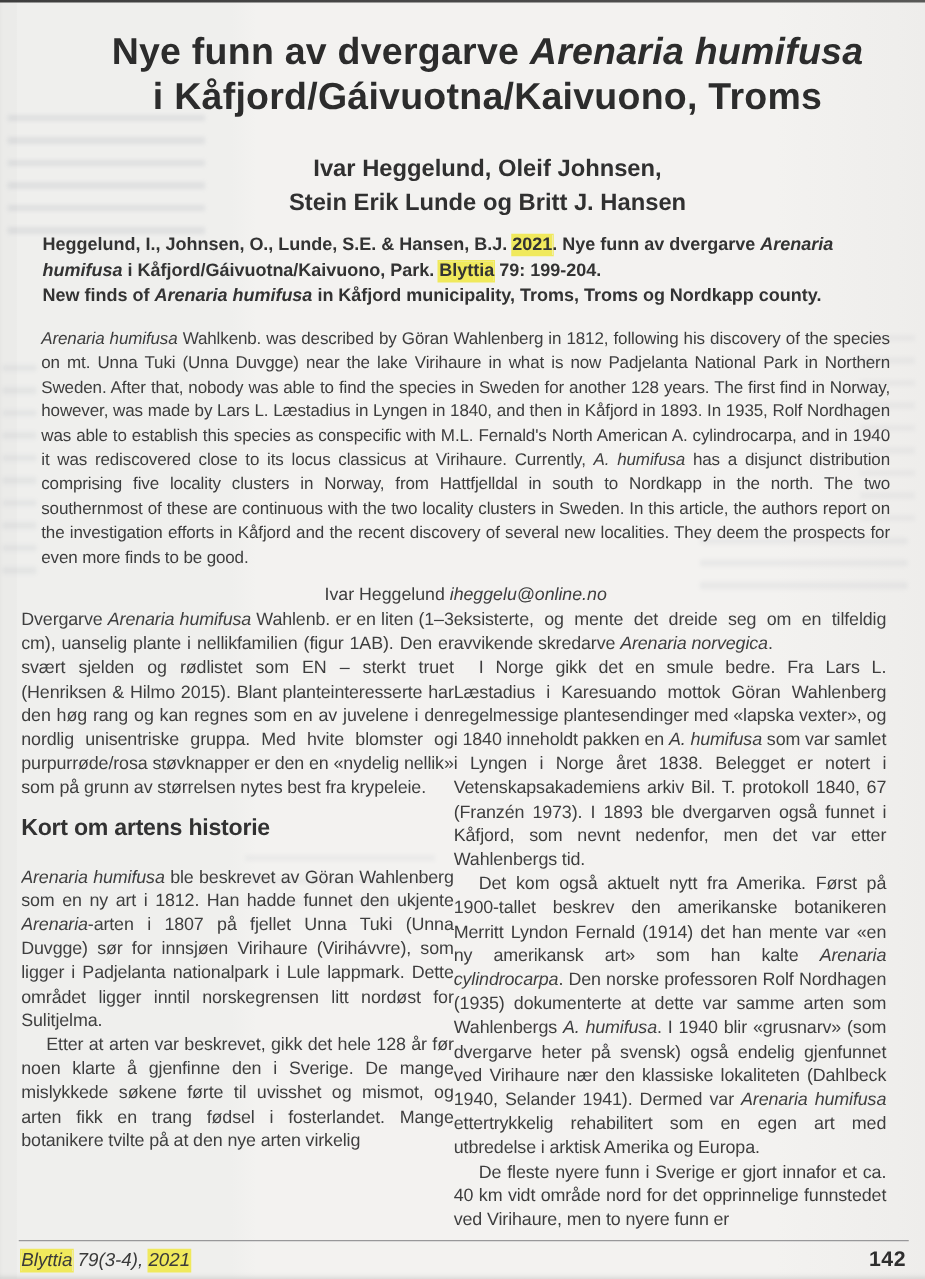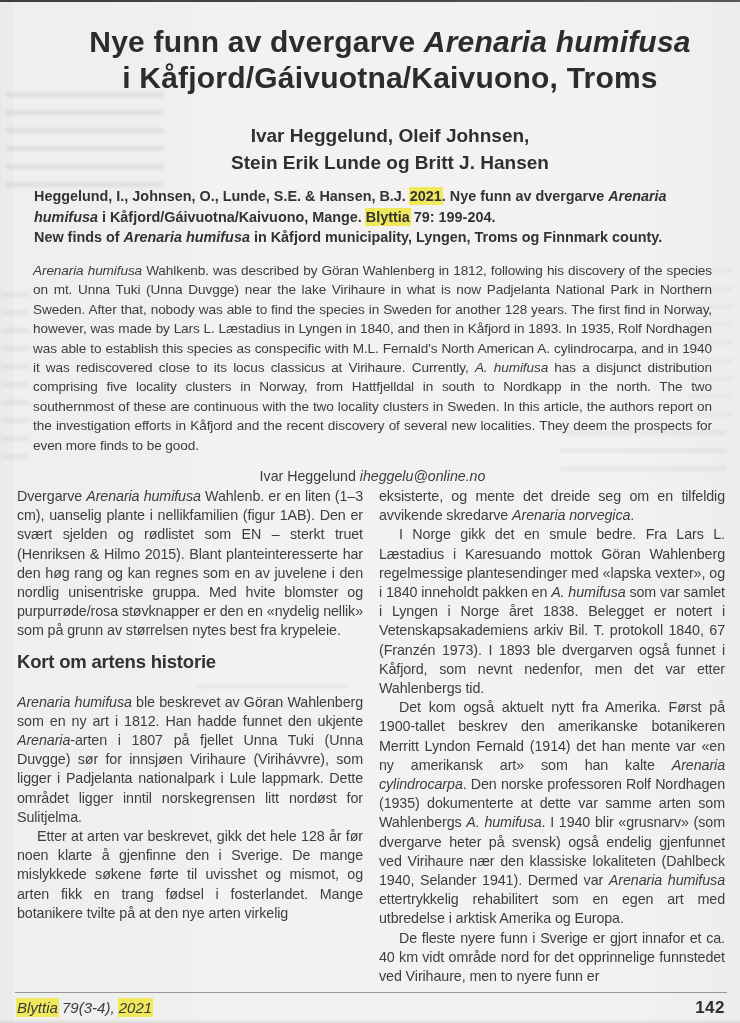--- a/index.html
+++ b/index.html
@@ -24,21 +24,21 @@
   .cite { position:absolute; top:186px; left:34px; width:679px;
     font-size:14.4px; line-height:20.6px; font-weight:700; color:#333; }
   .cite p { margin:0; }
 
   .abswrap { position:absolute; top:261px; left:33px; width:679px; }
   .abstract { margin:0; font-size:13.6px; line-height:19.4px; text-align:justify;
     letter-spacing:-0.1px; color:#3d3d3d; }
   .contact { margin:12px 0 0 0; font-size:14.2px; line-height:18px; color:#3d3d3d;text-align:center; }
 
   .cols { position:absolute; top:487px; left:17px; width:708px; height:502px;
-    display:flex; gap:16px; overflow:hidden;
+    display:flex; overflow:hidden;
     font-size:14.3px; line-height:19.2px; text-align:justify; letter-spacing:-0.1px; color:#3e3e3e; }
   .col { width:346px; }
   .col p { margin:0; }
   .ind { text-indent:20px; }
   .sec { margin:10px 0 20px 0; font-size:18.5px; line-height:22px; font-weight:700;
     color:#323232; letter-spacing:-0.2px; text-align:left; }
 
   .frule { position:absolute; top:992px; left:15px; width:712px; height:1px; background:#98989a; }
   .foot { position:absolute; top:998px; left:17px; width:708px;
     display:flex; justify-content:space-between; align-items:baseline; }
@@ -71,22 +71,22 @@
       <span class="tline"><span>Nye funn av dvergarve </span><span class="it">Arenaria humifusa</span></span>
       <span class="tline">i Kåfjord/Gáivuotna/Kaivuono, Troms</span>
     </h1>
     <div class="authors">
       <div>Ivar Heggelund, Oleif Johnsen,</div>
       <div>Stein Erik Lunde og Britt J. Hansen</div>
     </div>
   </header>
 
   <section class="cite">
-    <p><span>Heggelund, I., Johnsen, O., Lunde, S.E. &amp; Hansen, B.J. </span><span class="hl">2021</span><span>. Nye funn av dvergarve </span><span class="it">Arenaria humifusa</span><span> i Kåfjord/Gáivuotna/Kaivuono, Mange. </span><span class="hl">Blyttia</span><span> 79: 199-204.</span></p>
-    <p><span>New finds of </span><span class="it">Arenaria humifusa</span><span> in Kåfjord municipality, Lyngen, Troms og Finnmark county.</span></p>
+    <p><span>Heggelund, I., Johnsen, O., Lunde, S.E. &amp; Hansen, B.J. </span><span class="hl">2021</span><span>. Nye funn av dvergarve </span><span class="it">Arenaria humifusa</span><span> i Kåfjord/Gáivuotna/Kaivuono, Park. </span><span class="hl">Blyttia</span><span> 79: 199-204.</span></p>
+    <p><span>New finds of </span><span class="it">Arenaria humifusa</span><span> in Kåfjord municipality, Troms, Troms og Nordkapp county.</span></p>
   </section>
 
   <section class="abswrap">
     <p class="abstract"><span class="it">Arenaria humifusa</span><span> Wahlkenb. was described by Göran Wahlenberg in 1812, following his discovery of the species on mt. Unna Tuki (Unna Duvgge) near the lake Virihaure in what is now Padjelanta National Park in Northern Sweden. After that, nobody was able to find the species in Sweden for another 128 years. The first find in Norway, however, was made by Lars L. Læstadius in Lyngen in 1840, and then in Kåfjord in 1893. In 1935, Rolf Nordhagen was able to establish this species as conspecific with M.L. Fernald's North American A. cylindrocarpa, and in 1940 it was rediscovered close to its locus classicus at Virihaure. Currently, </span><span class="it">A. humifusa</span><span> has a disjunct distribution comprising five locality clusters in Norway, from Hattfjelldal in south to Nordkapp in the north. The two southernmost of these are continuous with the two locality clusters in Sweden. In this article, the authors report on the investigation efforts in Kåfjord and the recent discovery of several new localities. They deem the prospects for even more finds to be good.</span></p>
     <p class="contact"><span>Ivar Heggelund </span><span class="it">iheggelu@online.no</span></p>
   </section>
 
   <main class="cols">
     <div class="col">
       <p><span>Dvergarve </span><span class="it">Arenaria humifusa</span><span> Wahlenb. er en liten (1–3 cm), uanselig plante i nellikfamilien (figur 1AB). Den er svært sjelden og rødlistet som EN – sterkt truet (Henriksen &amp; Hilmo 2015). Blant planteinteresserte har den høg rang og kan regnes som en av juvelene i den nordlig unisentriske gruppa. Med hvite blomster og purpurrøde/rosa støvknapper er den en «nydelig nellik» som på grunn av størrelsen nytes best fra krypeleie.</span></p>

